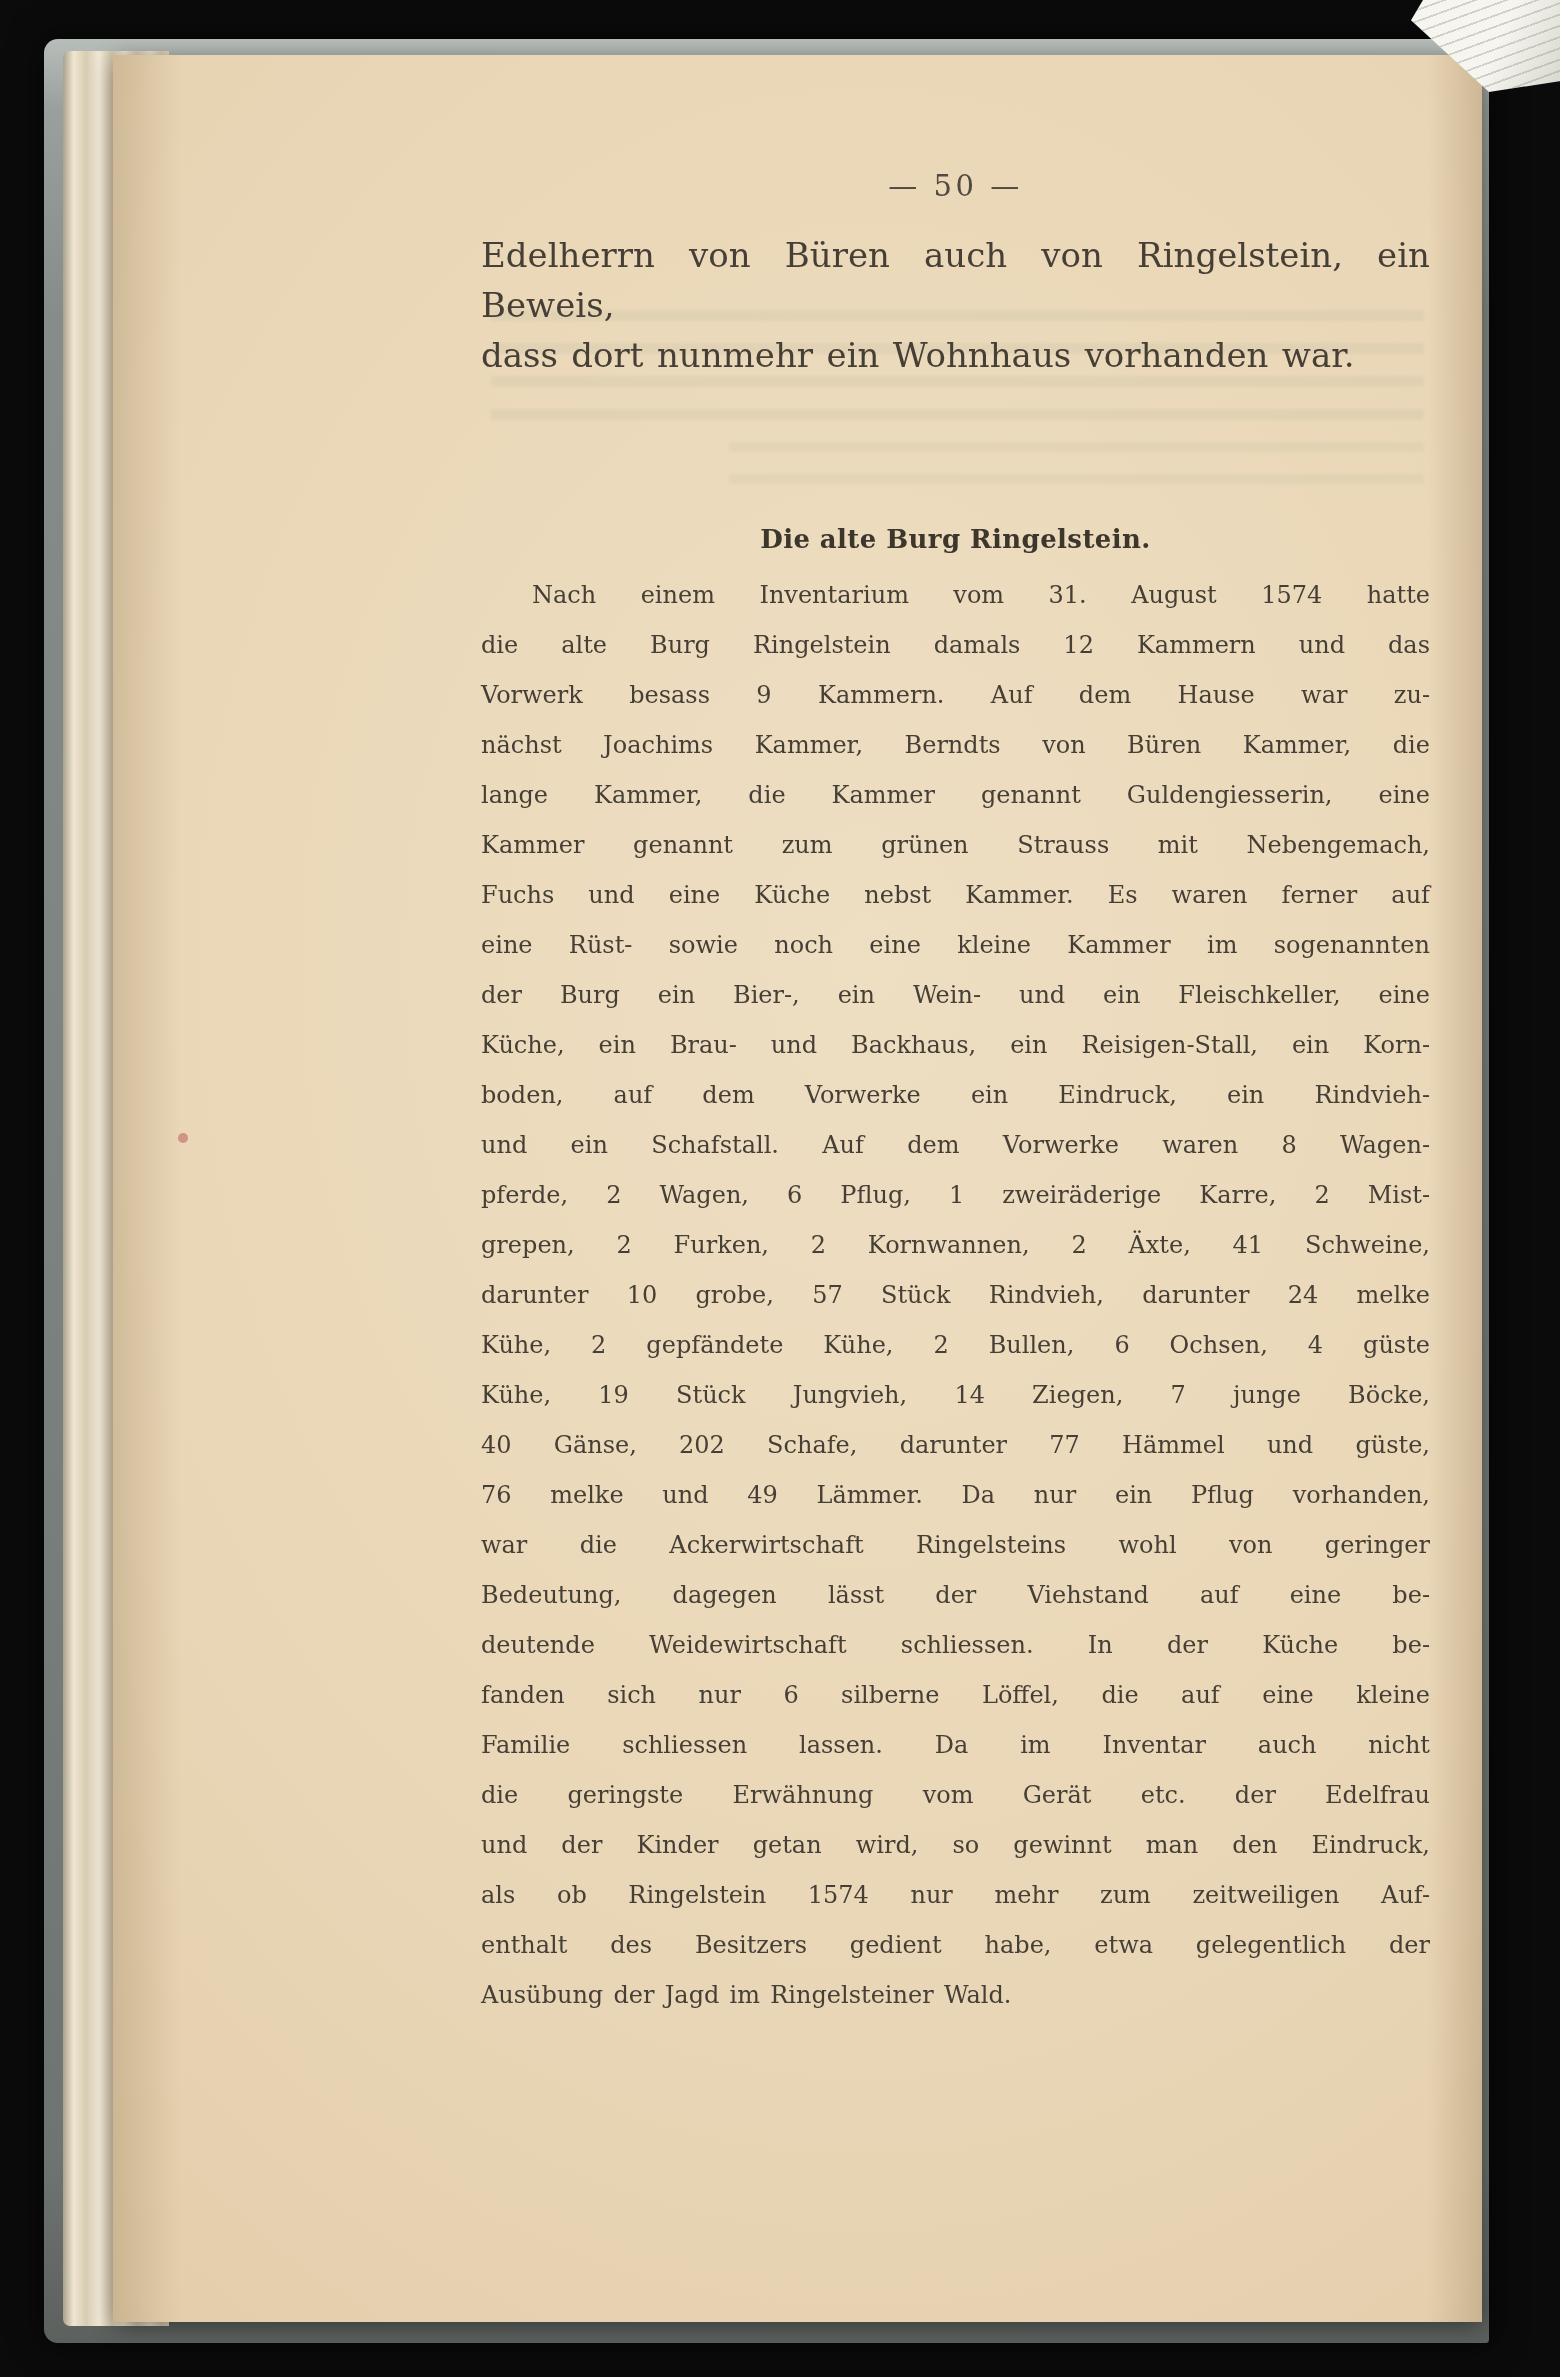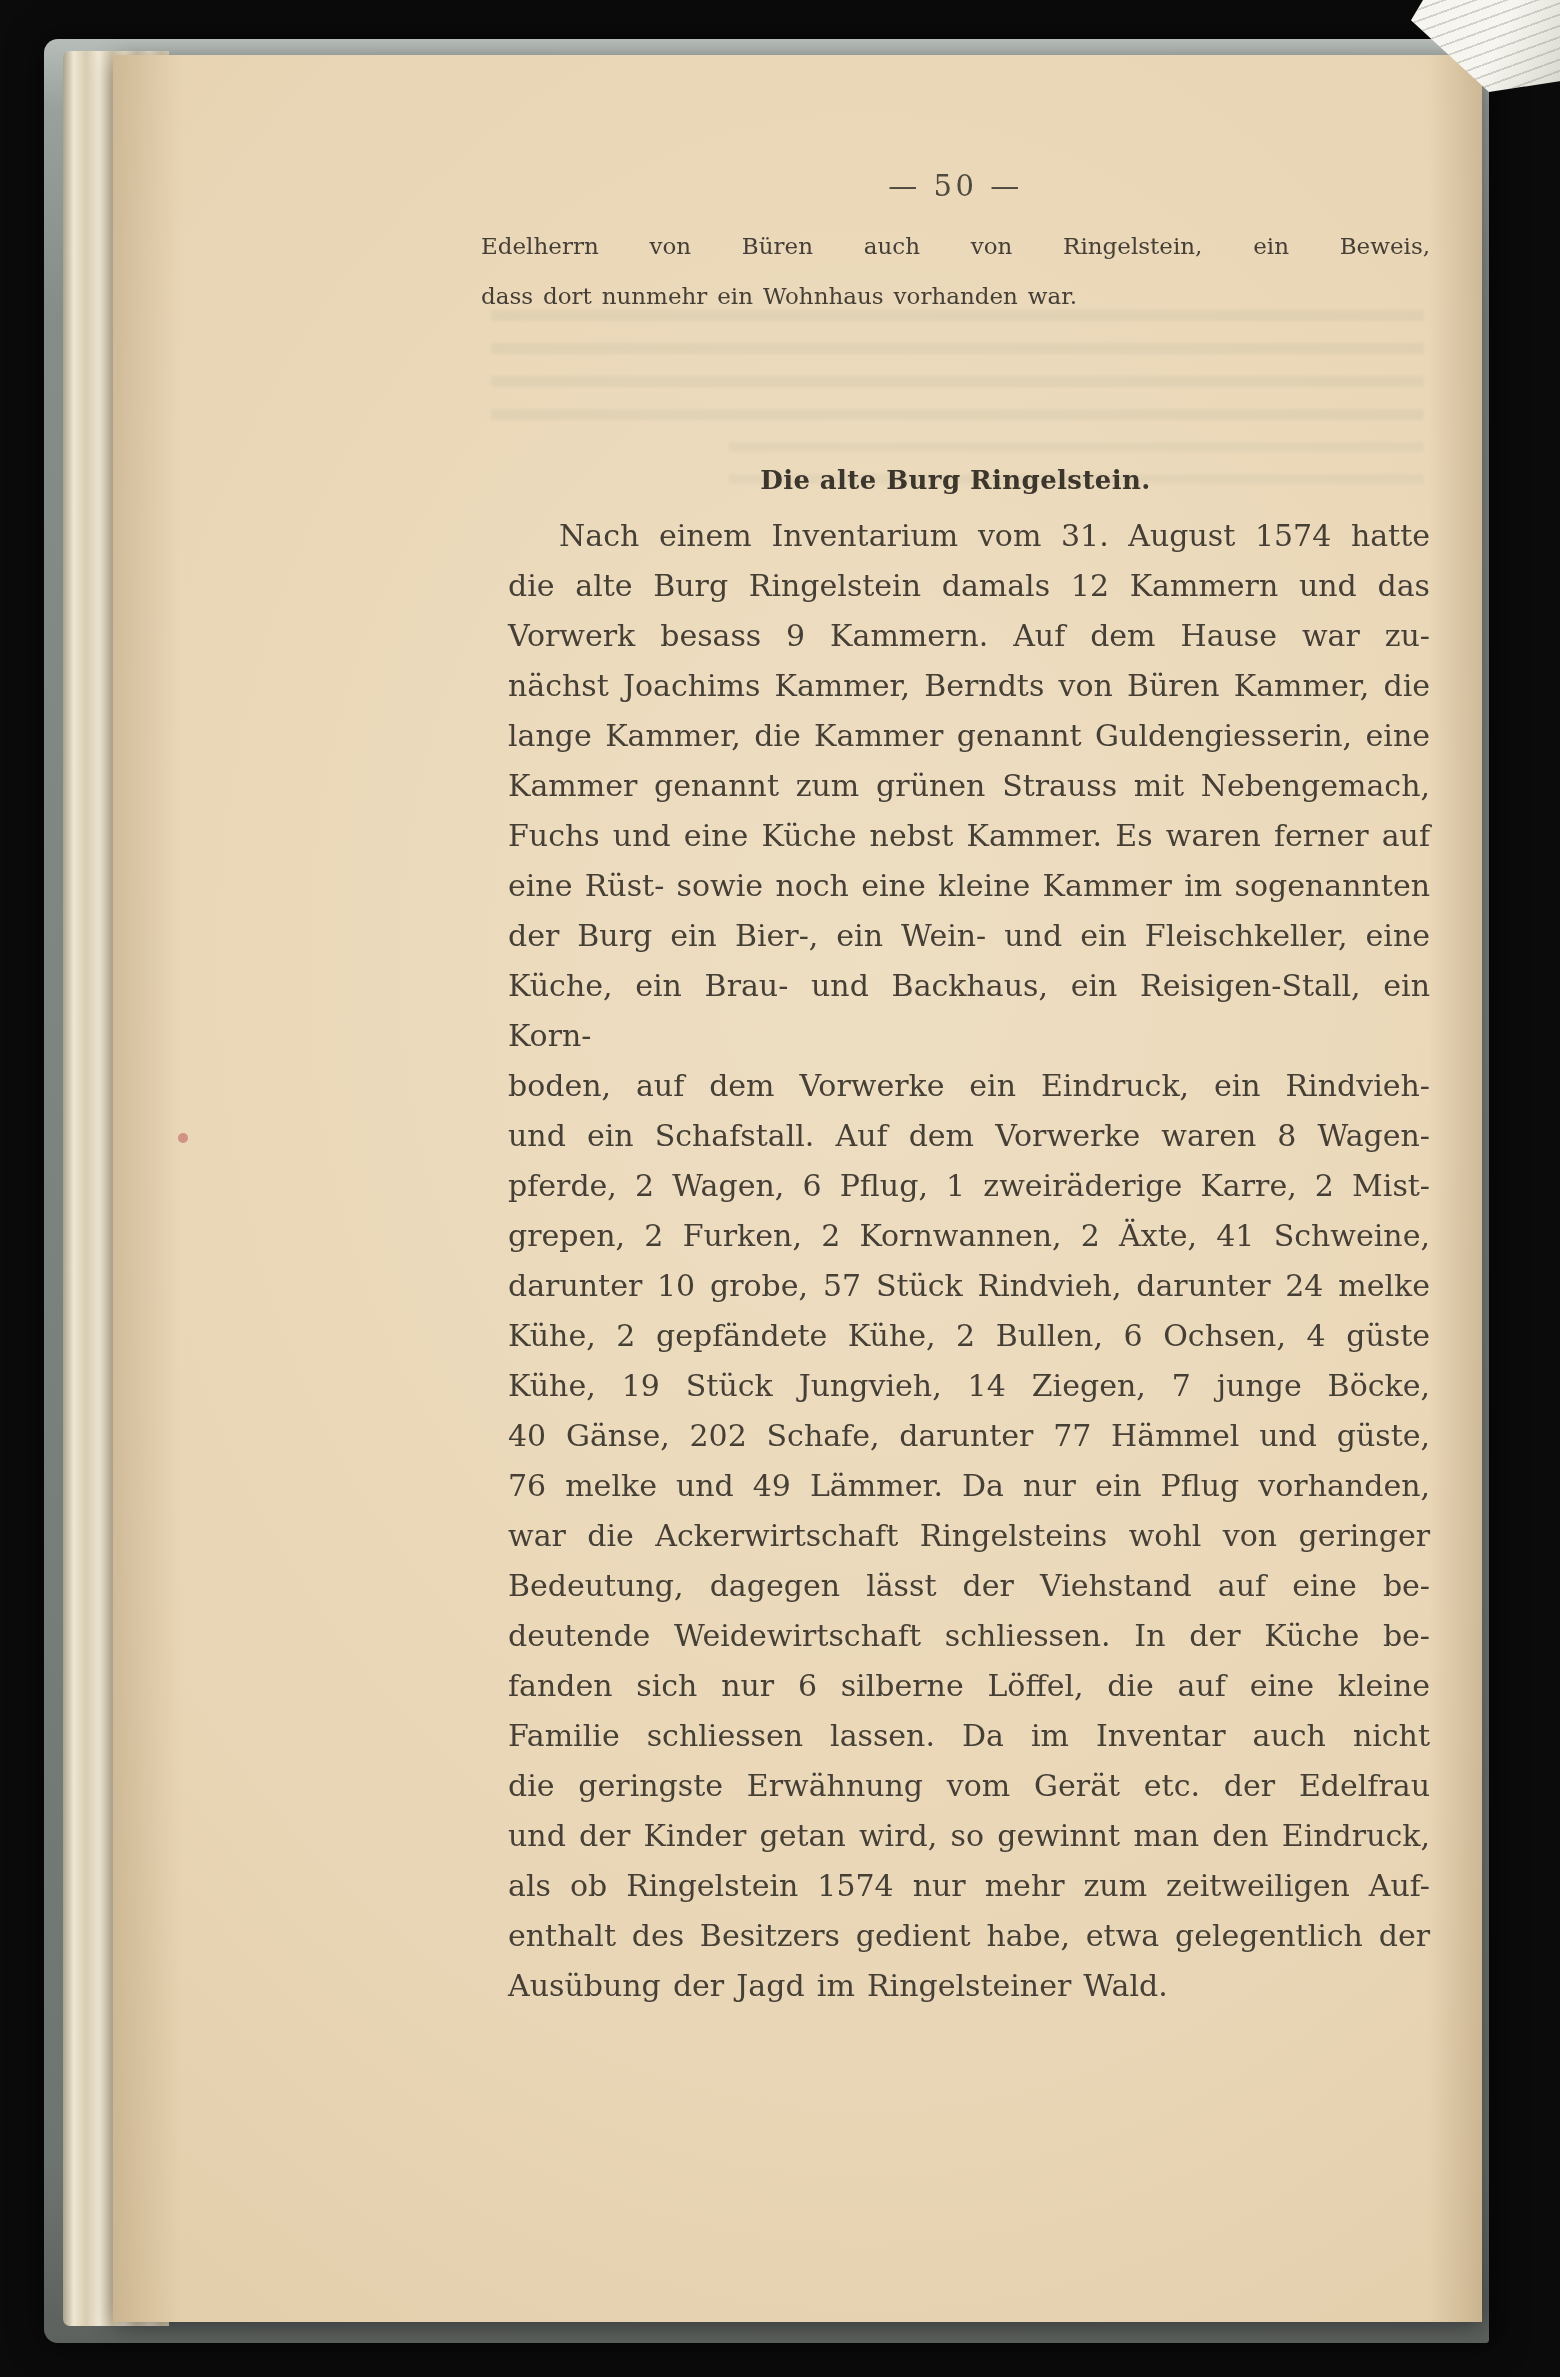--- a/index.html
+++ b/index.html
@@ -104,40 +104,39 @@
   }
   .pagenum {
     margin-top: 106px;
     text-align: center;
     font-size: 29px;
     line-height: 50px;
     letter-spacing: 3.5px;
     color: #514a40;
   }
   .intro {
-    margin-top: 10px;
-    font-size: 23px;
+    margin-top: 19px;
+    font-size: 34px;
     line-height: 50px;
     word-spacing: 2.6px;
   }
   .heading {
     margin: 139px 0 0 0;
     text-align: center;
     font-size: 26px;
     line-height: 40px;
     font-weight: bold;
     color: #3c362d;
     letter-spacing: 0.4px;
   }
   .bodytext {
     margin-top: 10.6px;
-    font-size: 30px;
+    font-size: 24px;
     line-height: 50px;
     word-spacing: 2.6px;
-    margin-left: 27px;
   }
   .line {
     text-align: justify;
     text-align-last: justify;
     white-space: normal;
   }
   .line.last {
     text-align-last: left;
   }
   .bodytext .line:first-child {

